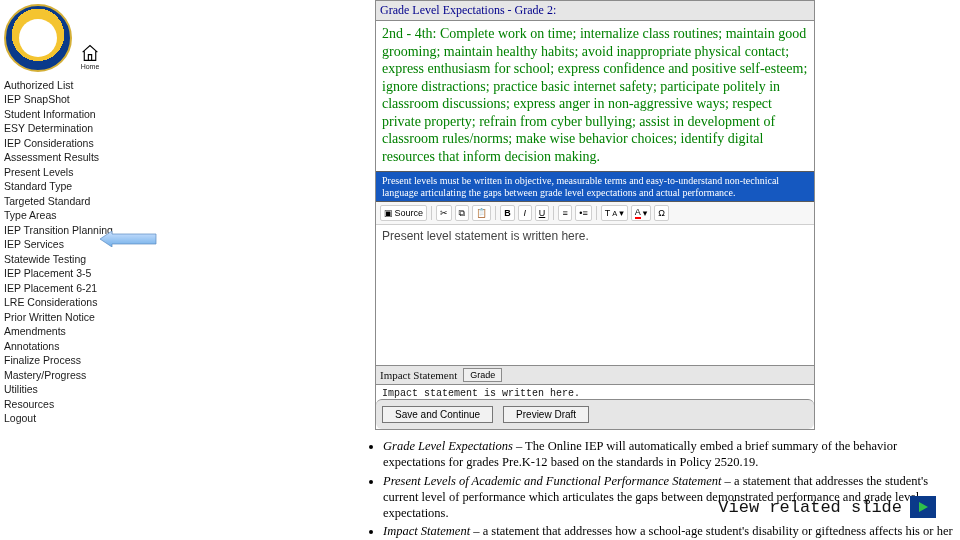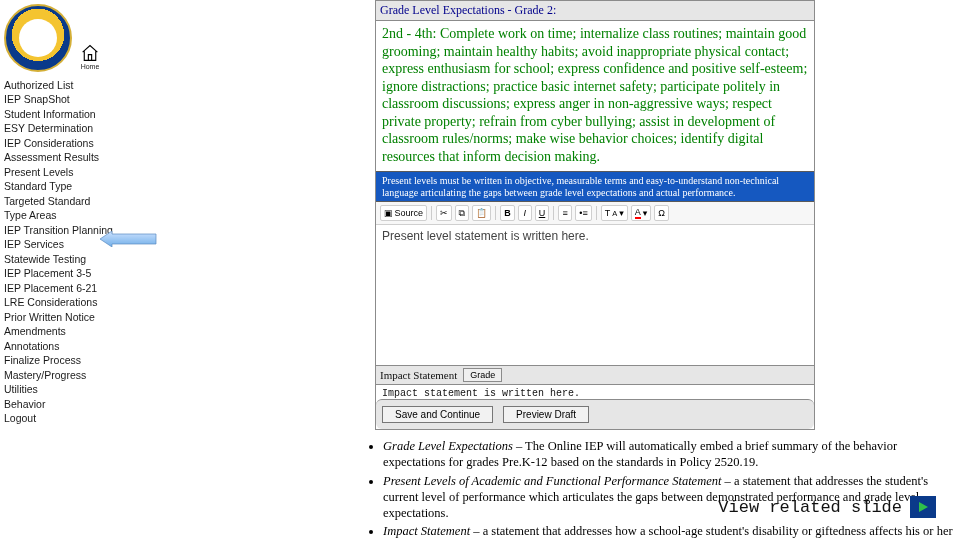--- a/index.html
+++ b/index.html
@@ -73,21 +73,21 @@
       <div class="nav-item">Statewide Testing</div>
       <div class="nav-item">IEP Placement 3-5</div>
       <div class="nav-item">IEP Placement 6-21</div>
       <div class="nav-item">LRE Considerations</div>
       <div class="nav-item">Prior Written Notice</div>
       <div class="nav-item">Amendments</div>
       <div class="nav-item">Annotations</div>
       <div class="nav-item">Finalize Process</div>
       <div class="nav-item">Mastery/Progress</div>
       <div class="nav-item">Utilities</div>
-      <div class="nav-item">Behavior</div>
+      <div class="nav-item">Resources</div>
       <div class="nav-item">Logout</div>
     </nav>
   </aside>
 
   <svg class="arrow-svg" width="60" height="16">
     <defs>
         <linearGradient id="g1" x1="0" y1="0" x2="0" y2="1">
       <stop offset="0" stop-color="#cfe3ff"></stop>
           <stop offset="1" stop-color="#6faee8"></stop>
     </linearGradient>

